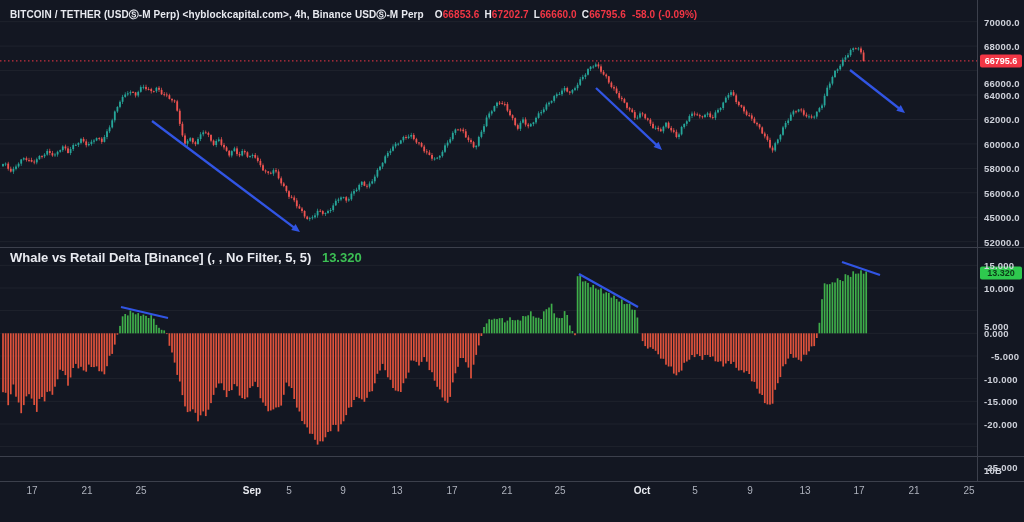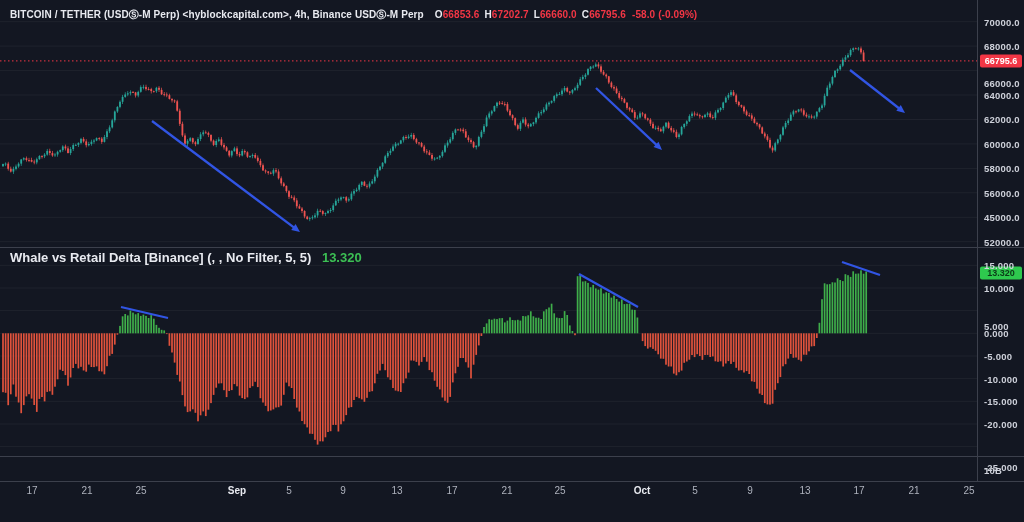--- a/index.html
+++ b/index.html
@@ -1103,33 +1103,33 @@
       <div class="axis-label" style="top: 119.478px;">62000.0</div>
       <div class="axis-label" style="top: 143.922px;">60000.0</div>
       <div class="axis-label" style="top: 168.367px;">58000.0</div>
       <div class="axis-label" style="top: 192.811px;">56000.0</div>
       <div class="axis-label" style="top: 217.256px;">45000.0</div>
       <div class="axis-label" style="top: 241.7px;">52000.0</div>
       <div class="axis-label" style="top: 265.3px;">15.000</div>
       <div class="axis-label" style="top: 287.967px;">10.000</div>
       <div class="axis-label" style="top: 326px; text-align: center;">5.000</div>
       <div class="axis-label" style="top: 333.3px;">0.000</div>
-      <div class="axis-label" style="top: 355.966px;">-5.000</div>
+      <div class="axis-label" style="top: 355.966px; margin-left: 7px;">-5.000</div>
       <div class="axis-label" style="top: 378.633px;">-10.000</div>
       <div class="axis-label" style="top: 401.3px;">-15.000</div>
       <div class="axis-label" style="top: 423.966px;">-20.000</div>
       <div class="axis-label" style="top: 446.632px; margin-top: 20px;">-25.000</div>
       <div class="axis-label" style="top: 470px;">10B</div>
     </div>
 
   <div id="time-axis">
       <span class="tick" style="left: 32px;">17</span>
       <span class="tick" style="left: 87px;">21</span>
       <span class="tick" style="left: 141px;">25</span>
-      <span class="tick major" style="left: 237px;">Sep</span>
+      <span class="tick major" style="left: 252px;">Sep</span>
       <span class="tick" style="left: 289px;">5</span>
       <span class="tick" style="left: 343px;">9</span>
       <span class="tick" style="left: 397px;">13</span>
       <span class="tick" style="left: 452px;">17</span>
       <span class="tick" style="left: 507px;">21</span>
       <span class="tick" style="left: 560px;">25</span>
       <span class="tick major" style="left: 642px;">Oct</span>
       <span class="tick" style="left: 695px;">5</span>
       <span class="tick" style="left: 750px;">9</span>
       <span class="tick" style="left: 805px;">13</span>

